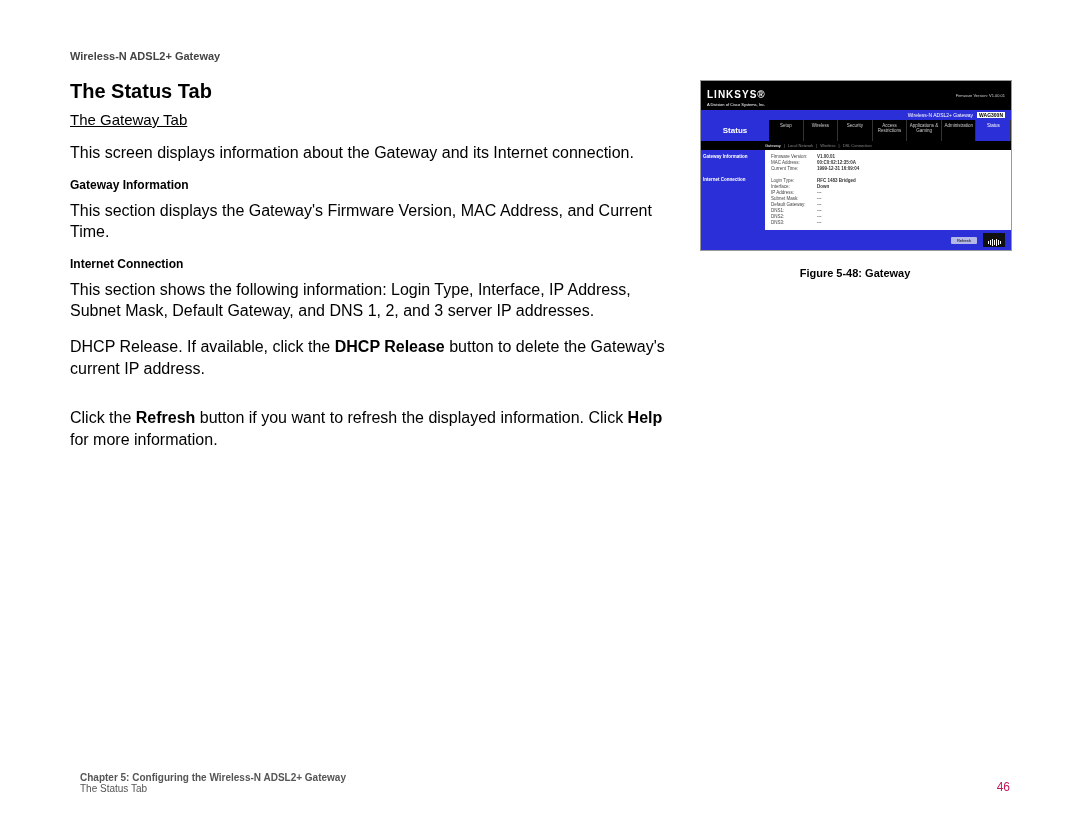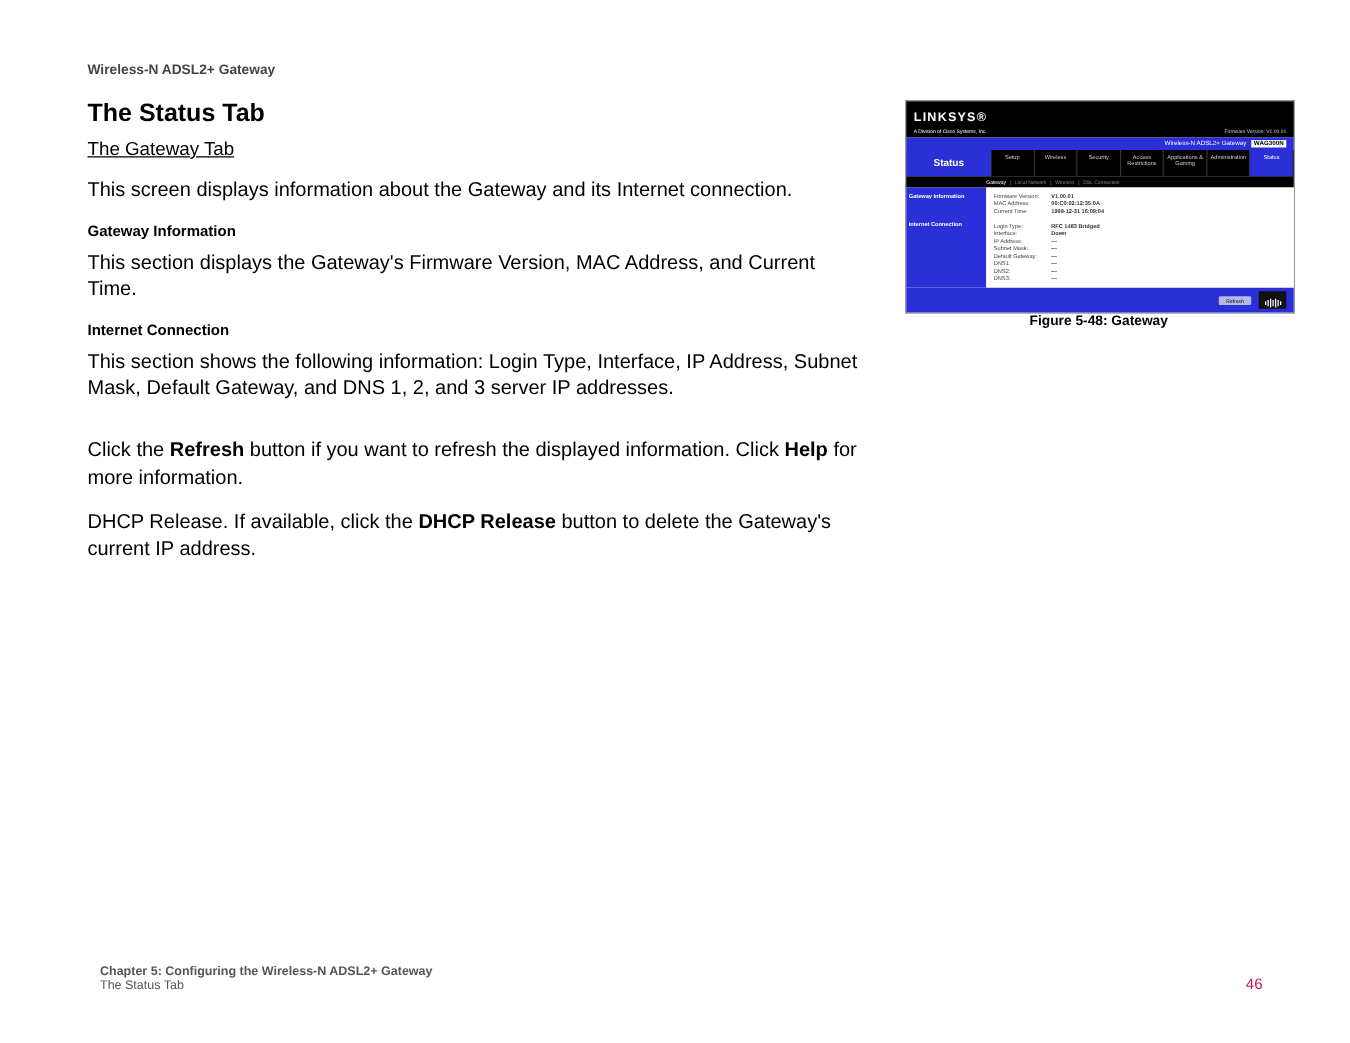--- a/index.html
+++ b/index.html
@@ -10,21 +10,21 @@
     color: #000;
     width: 1080px;
     height: 834px;
     position: relative;
     box-sizing: border-box;
   }
   .page {
     position: relative;
     width: 1080px;
     height: 834px;
-    padding: 50px 46px 40px 70px;
+    padding: 50px 70px 40px 70px;
     box-sizing: border-box;
   }
   .doc-header {
     font-size: 11px;
     font-weight: bold;
     color: #444;
     margin-bottom: 18px;
   }
   .main-cols {
     display: flex;
@@ -67,21 +67,21 @@
     border: 1px solid #999;
     background: #fff;
     font-family: Arial, sans-serif;
   }
   .ss-black {
     background: #000;
     color: #fff;
     padding: 3px 6px;
     display: flex;
     justify-content: space-between;
-    align-items: flex-end;
+    align-items: center;
   }
   .ss-brand {
     font-size: 10px;
     font-weight: bold;
     letter-spacing: 1px;
   }
   .ss-brand-sub {
     font-size: 4px;
     display: block;
     letter-spacing: 0;
@@ -209,21 +209,21 @@
   }
   .ss-cisco i {
     width: 1px;
     background: #fff;
     display: inline-block;
   }
   .figure-caption {
     font-size: 11px;
     font-weight: bold;
     text-align: center;
-    margin-top: 0;
+    margin-top: 16px;
   }
 
   .page-footer {
     position: absolute;
     left: 80px;
     right: 70px;
     bottom: 40px;
     display: flex;
     justify-content: space-between;
     align-items: flex-end;
@@ -245,26 +245,26 @@
       <h2 class="subsection">The Gateway Tab</h2>
       <p class="body-text">This screen displays information about the Gateway and its Internet connection.</p>
 
       <div class="para-heading">Gateway Information</div>
       <p class="body-text">This section displays the Gateway's Firmware Version, MAC Address, and Current Time.</p>
 
       <div class="para-heading">Internet Connection</div>
       <p class="body-text">This section shows the following information: Login Type, Interface, IP Address, Subnet Mask, Default Gateway, and DNS 1, 2, and 3 server IP addresses.</p>
 
 
+      <p class="body-text">
+        <span>DHCP Release. If available, click the </span><span class="bold">DHCP Release</span><span> button to delete the Gateway's current IP address.</span>
+      </p>
+
       <p class="body-text" style="margin-top:28px">
         <span>Click the </span><span class="bold">Refresh</span><span> button if you want to refresh the displayed information. Click </span><span class="bold">Help</span><span> for more information.</span>
-      </p>
-
-      <p class="body-text">
-        <span>DHCP Release. If available, click the </span><span class="bold">DHCP Release</span><span> button to delete the Gateway's current IP address.</span>
       </p>
     </div>
 
     <div class="fig-col">
       <div class="screenshot">
         <div class="ss-black">
           <div>
             <span class="ss-brand">LINKSYS®</span>
             <span class="ss-brand-sub">A Division of Cisco Systems, Inc.</span>
           </div>

